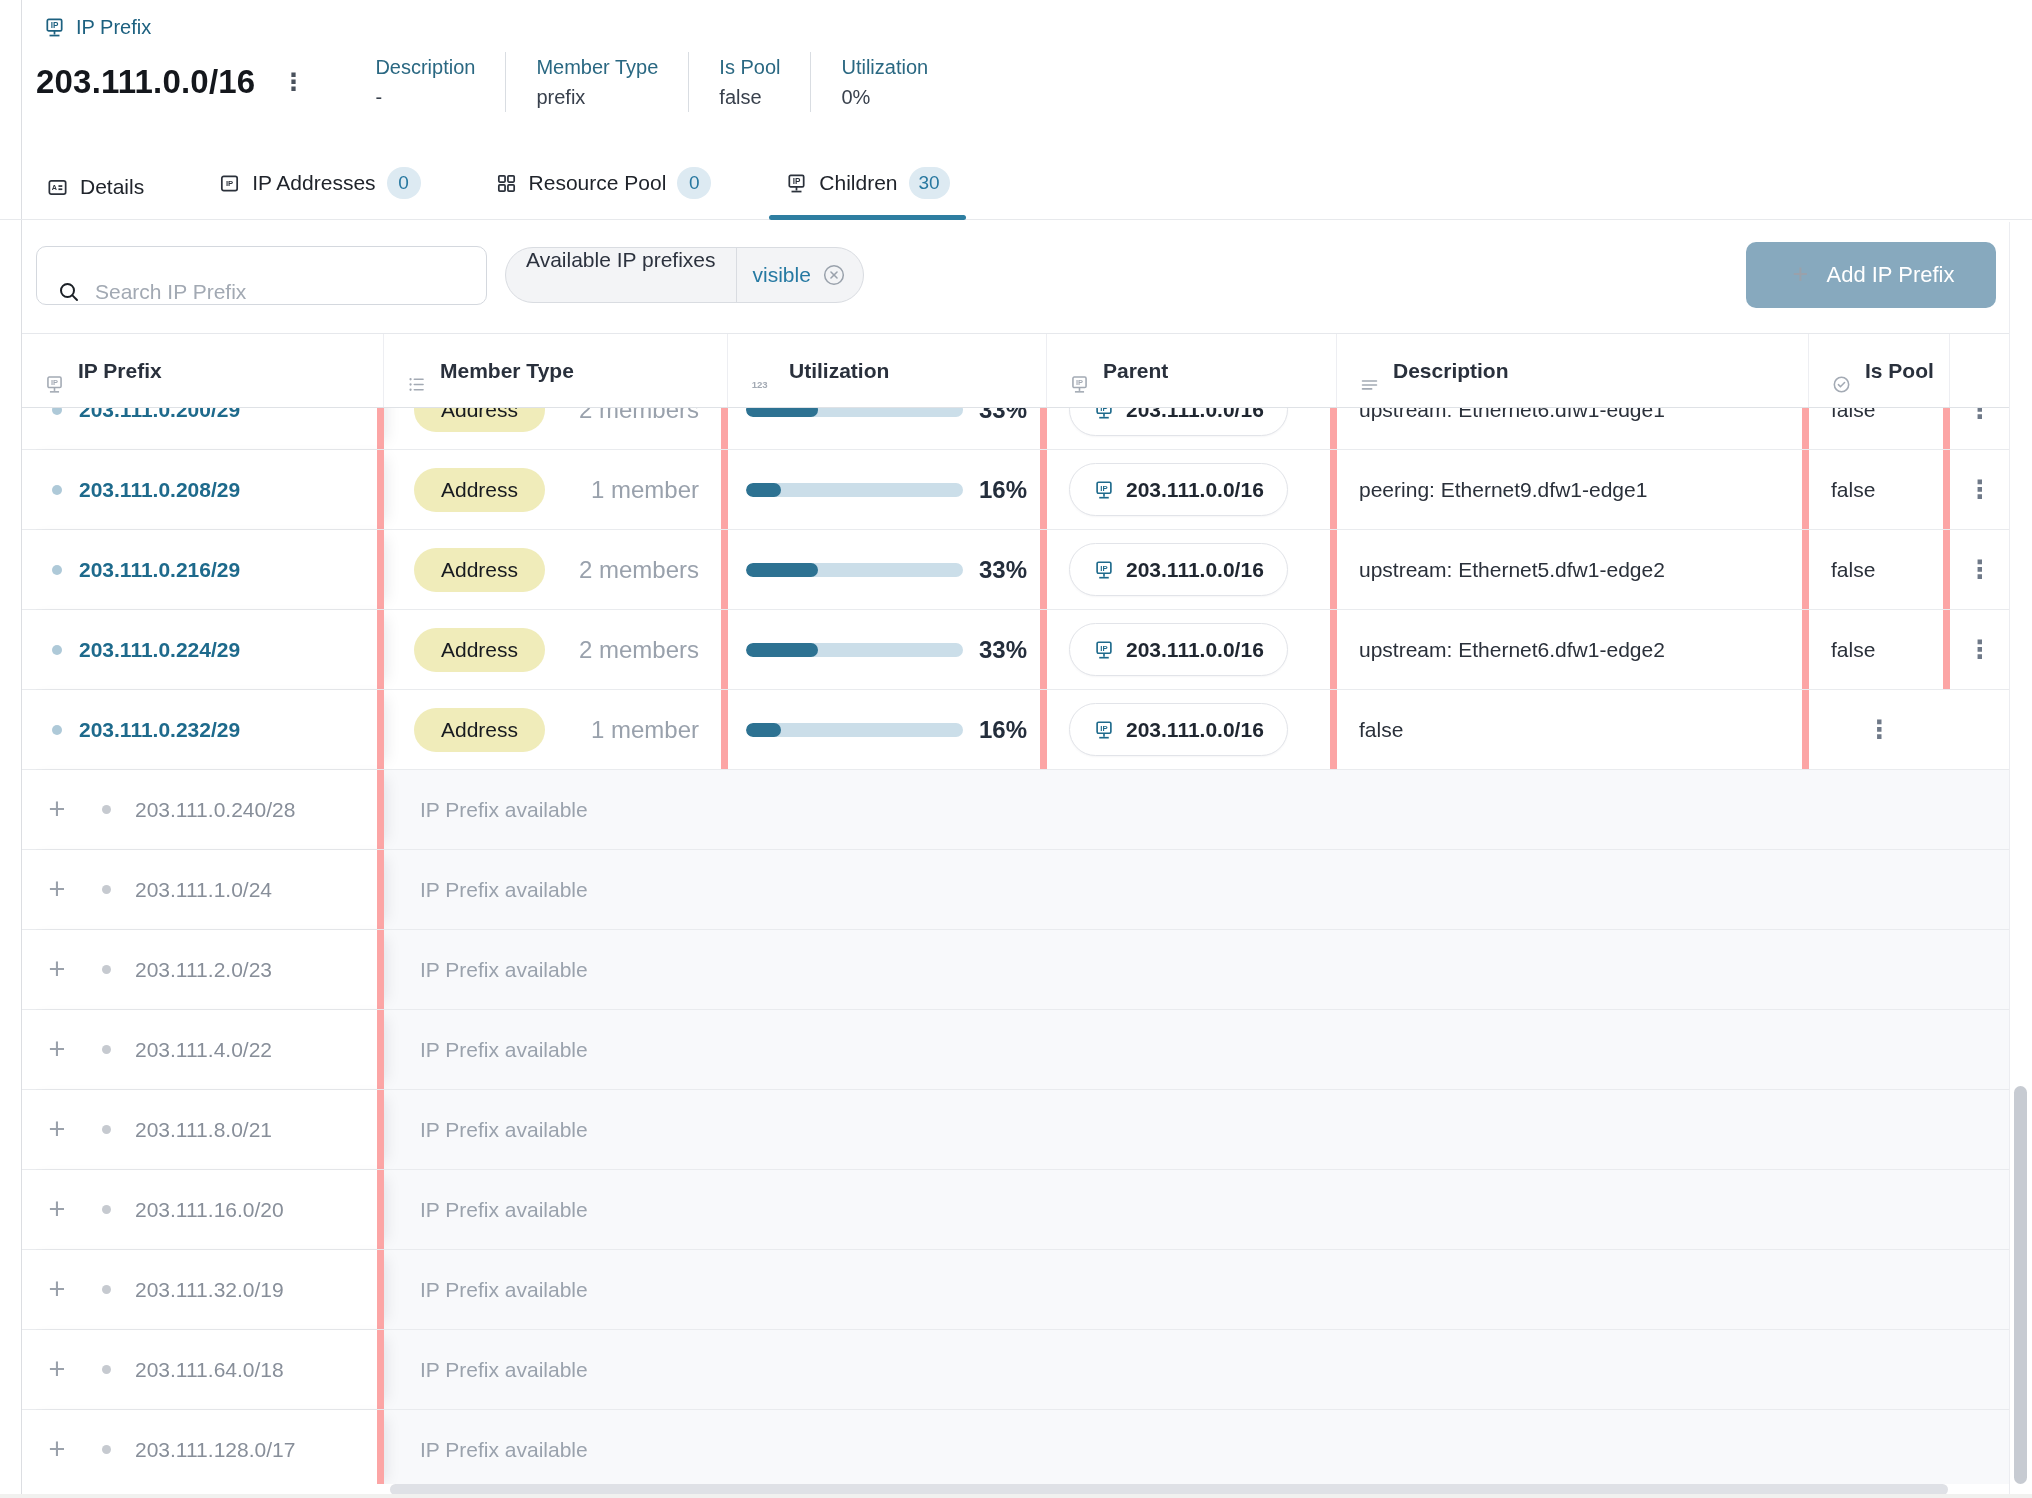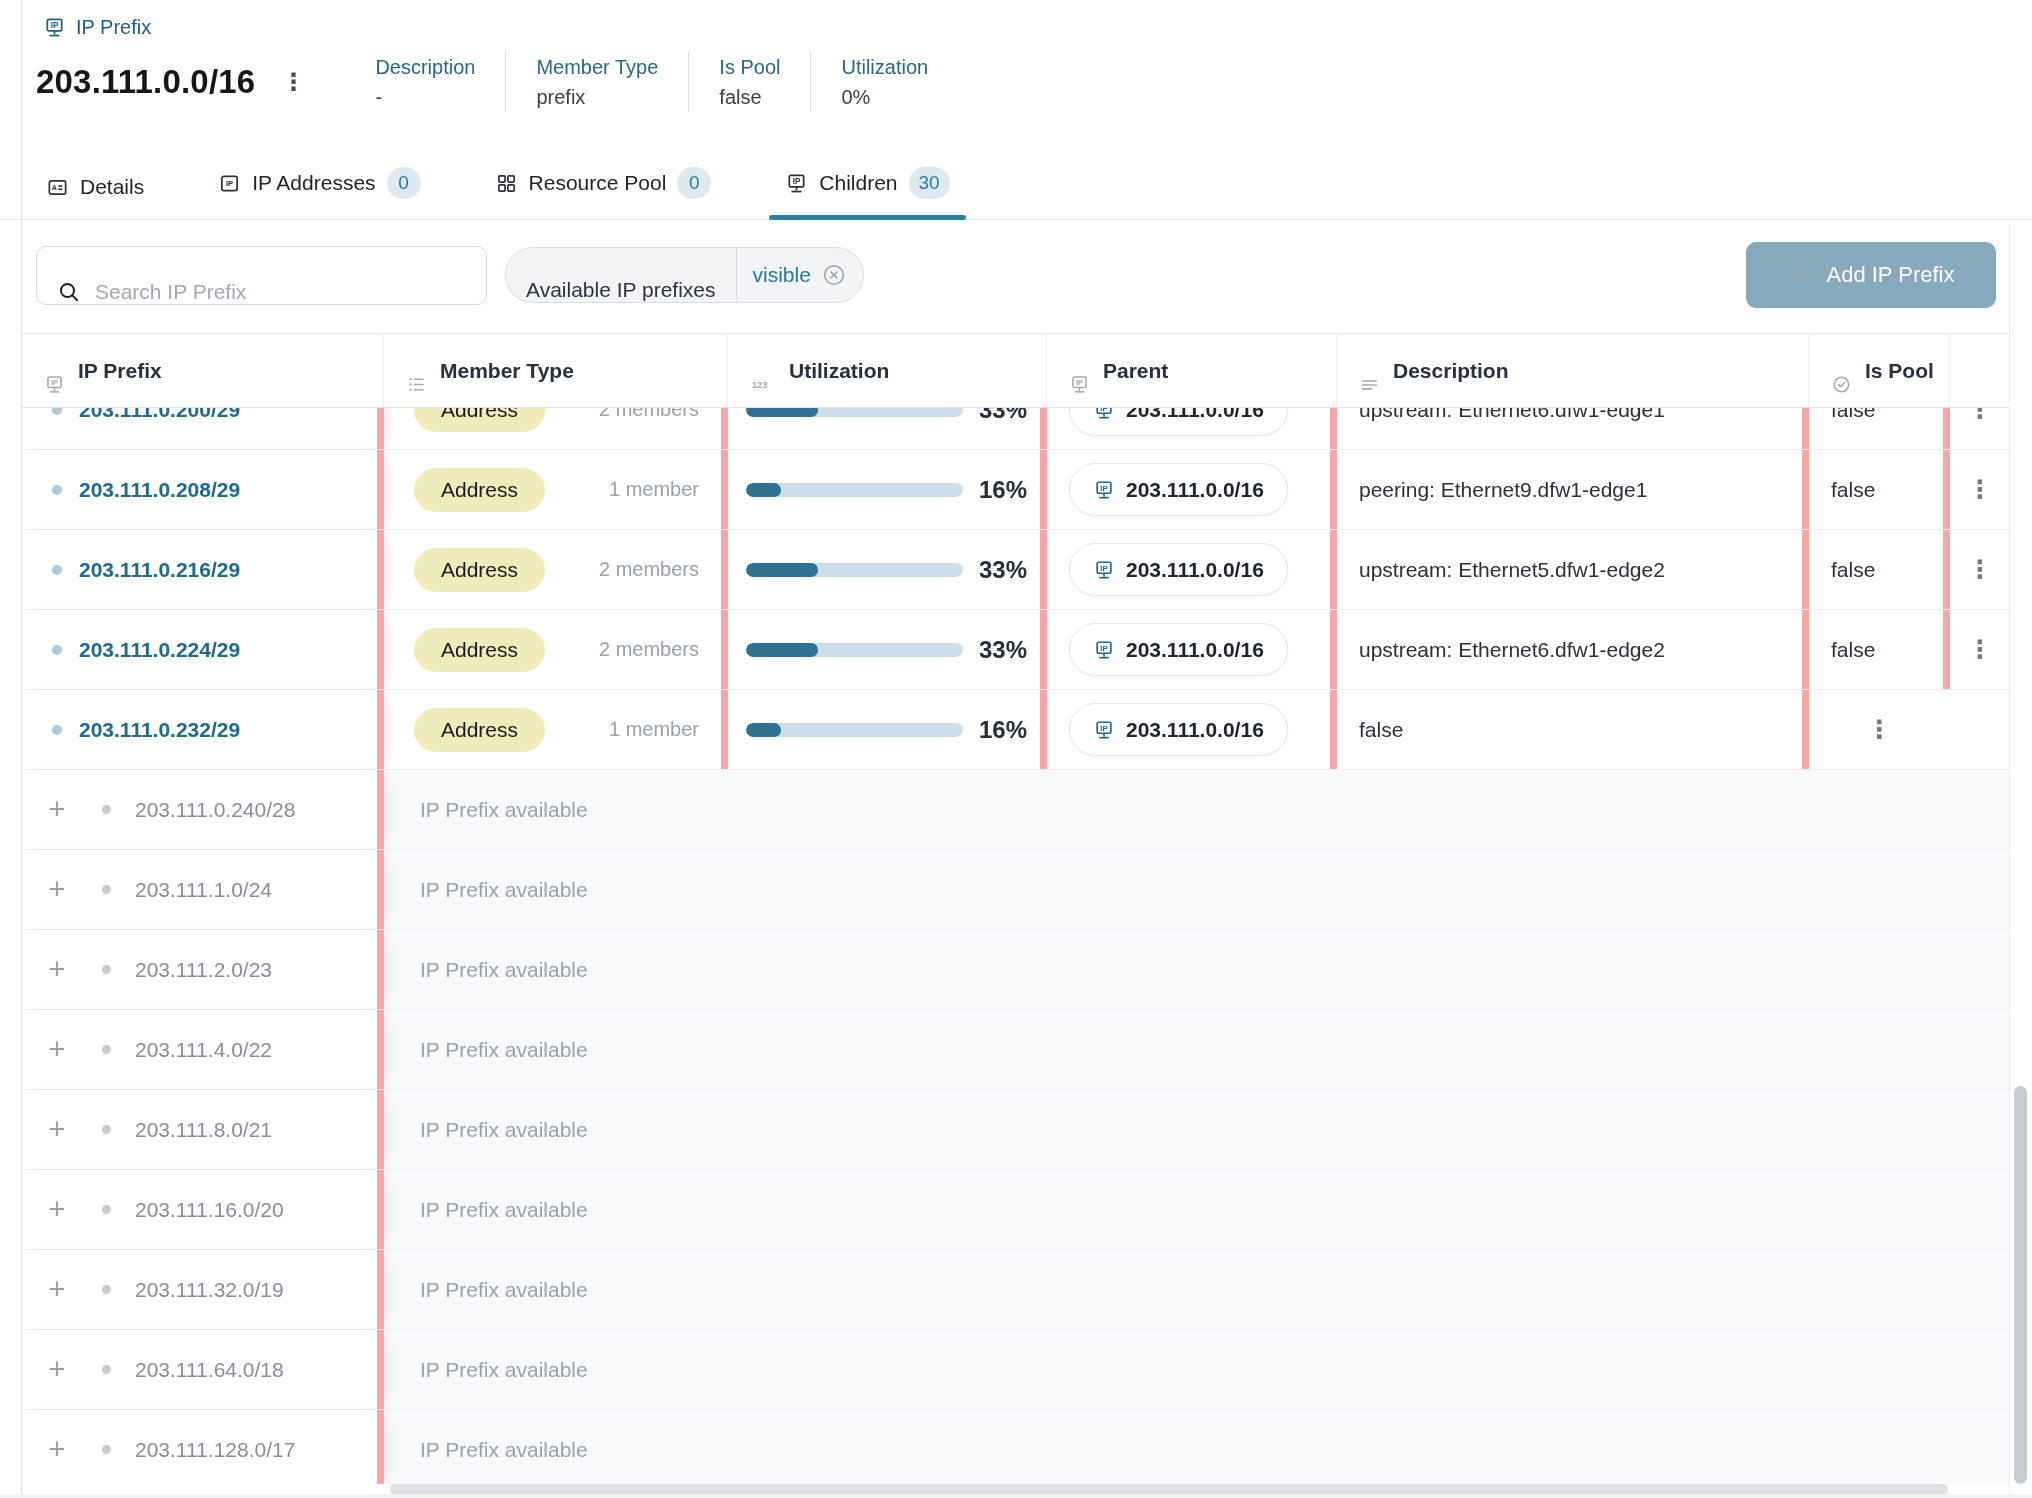--- a/index.html
+++ b/index.html
@@ -41,21 +41,21 @@
        background:var(--accent);border-radius:3px;}
 
   
   .toolbar{position:absolute;left:36px;right:36px;top:242px;height:66px;display:flex;align-items:center;}
   .search-box{width:451px;height:59px;border:1px solid #d4d8de;border-radius:10px;display:flex;
        align-items:flex-end;padding:0 16px 0 20px;gap:14px;background:#fff;}
   .search-box input{border:none;outline:none;font-size:21px;color:#39414d;flex:1;min-width:0;
        font-family:inherit;background:transparent;}
   .search-box input::placeholder{color:#a2a9b3;}
   .chip{margin-left:18px;height:56px;border:1px solid #d9dce1;border-radius:28px;background:#f3f4f6;
-       display:flex;align-items:flex-end;overflow:hidden;}
+       display:flex;align-items:flex-start;overflow:hidden;}
   .chip-label{padding:0 20px;font-size:21px;color:#2c323e;}
   .chip-right{display:flex;align-items:center;gap:10px;padding:0 16px;border-left:1px solid #d9dce1;height:100%;}
   .chip-value{font-size:21px;color:#2579a2;}
   .add-btn{margin-left:auto;width:250px;height:66px;border:none;border-radius:10px;background:var(--button_bg);
        color:#fff;font-size:22px;font-family:inherit;display:flex;align-items:center;justify-content:center;
        gap:13px;cursor:pointer;}
   .add-btn .plus{font-size:27px;font-weight:300;line-height:1;margin-top:-2px;}
 
   
   .table-wrap{position:absolute;left:22px;top:333px;width:1988px;}
@@ -72,21 +72,21 @@
   .td.c7{border-right:none;justify-content:center;}
   .c1{padding-left:30px;gap:17px;background:#fff;position:relative;z-index:1;
       box-shadow:10px 0 14px -8px rgba(15,23,42,.10);}
   .dot{width:10px;height:10px;border-radius:50%;flex:none;}
   .member-dot{background:#aec9d8;}
   .avail-dot{width:9px;height:9px;background:#c6cad0;}
   .prefix-link{font-size:21px;font-weight:700;color:var(--link);text-decoration:none;cursor:pointer;}
   .c2{justify-content:space-between;padding:0 22px 0 30px;}
   .pill-yellow{background:var(--member_badge_bg);border-radius:24px;padding:10px 27px;font-size:21px;
       color:#181b20;font-weight:500;}
-  .members{font-size:20px;color:var(--muted);}
+  .members{font-size:24px;color:var(--muted);}
   .c3{padding:0 20px 0 18px;gap:16px;}
   .bar{width:217px;height:14px;border-radius:7px;background:var(--bar_track);overflow:hidden;flex:none;}
   .bar-fill{display:block;height:100%;border-radius:7px;background:var(--bar_fill);}
   .pct{margin-left:auto;font-size:24px;font-weight:700;color:#242e3c;}
   .c4{padding-left:22px;}
   .parent-pill{display:flex;align-items:center;gap:11px;height:53px;padding:0 23px;border:1px solid #e2e4e9;
       border-radius:999px;background:#fff;cursor:pointer;box-shadow:0 1px 2px rgba(15,23,42,.04);}
   .parent-pill .p-icon{color:var(--link);}
   .parent-pill .p-text{font-size:21px;font-weight:600;color:#1f2630;}
   .c5,.c6{padding-left:22px;font-size:21px;color:#2a303a;}

